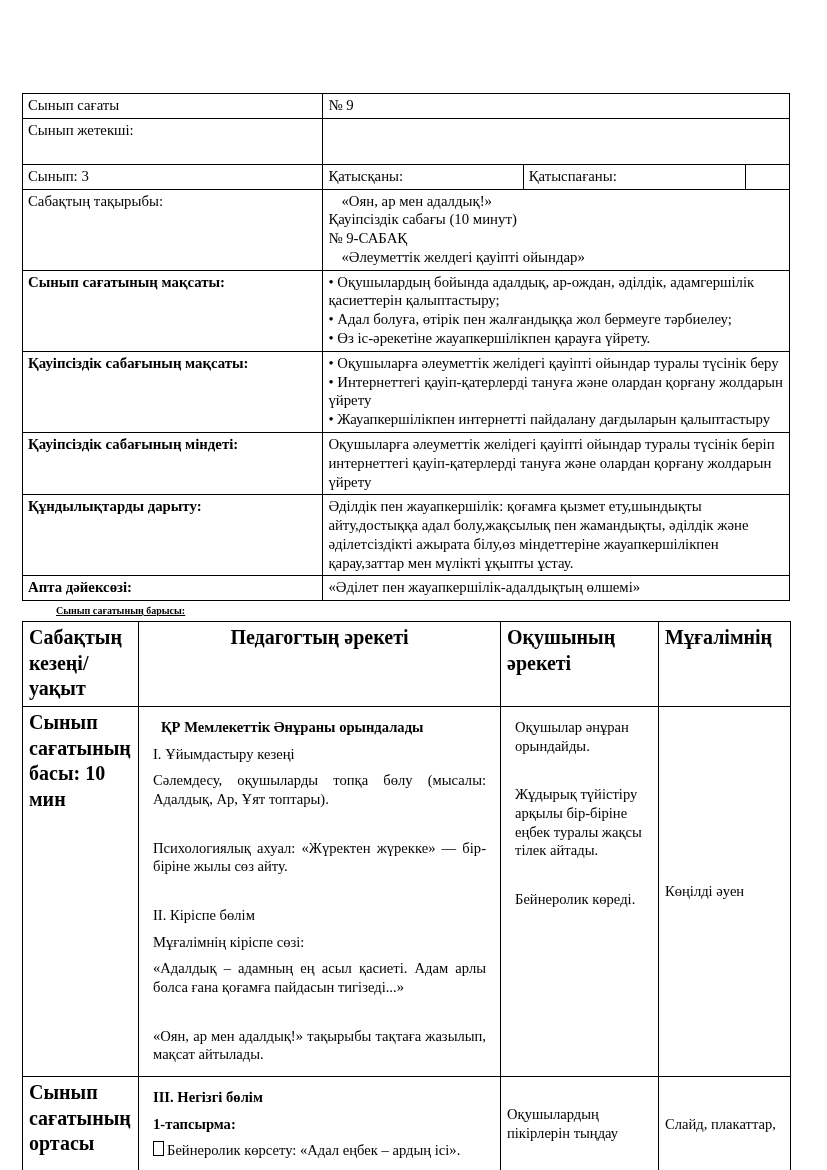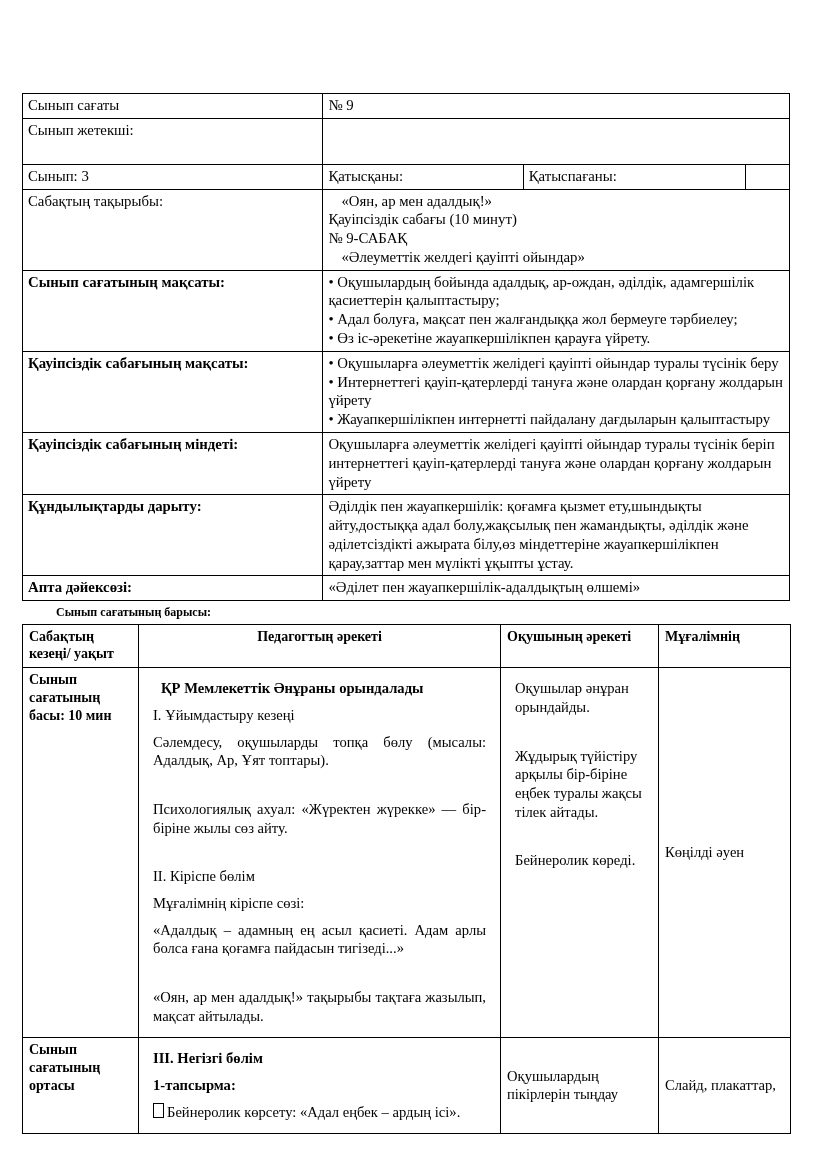--- a/index.html
+++ b/index.html
@@ -53,40 +53,41 @@
   .row-date td { padding-top: 4px; padding-bottom: 4px; }
 
   .topic-cell p,
   .goal-cell p,
   .plain-cell p { margin: 0; }
   .topic-cell .indent { padding-left: 13px; }
 
   
   .caption {
     font-weight: bold;
-    font-size: 12px;
+    font-size: 10px;
     padding: 4px 0 4px 34px;
     line-height: 1.2;
+    text-decoration: underline;
   }
 
   
   .tbl-plan { width: 768px; }
   .tbl-plan td {
     font-size: 14.6px;
     line-height: 1.28;
     padding: 3px 6px 4px 6px;
   }
   .tbl-plan .c-stage { width: 116px; }
   .tbl-plan .c-teach { width: 362px; }
   .tbl-plan .c-pupil { width: 158px; }
   .tbl-plan .c-res   { width: 132px; }
 
   .tbl-plan .hdr {
     font-weight: bold;
-    font-size: 14px;
+    font-size: 20px;
   }
   .hdr-center { text-align: center; }
   .just { text-align: justify; }
   .cell-mid { vertical-align: middle; }
 
   .tbl-plan p { margin: 8px; }
   .blank-line { height: 14px; }
   .lead-sp { padding-left: 8px; }
   .tofu {
     display: inline-block;
@@ -137,21 +138,21 @@
           <p>Қауіпсіздік сабағы (10 минут)</p>
           <p>№ 9-САБАҚ</p>
           <p class="indent">«Әлеуметтік желдегі қауіпті ойындар»</p>
         </td>
       </tr>
 
       <tr>
         <td class="b">Сынып сағатының мақсаты:</td>
         <td colspan="3" class="goal-cell">
           <p>• Оқушылардың бойында адалдық, ар-ождан, әділдік, адамгершілік қасиеттерін қалыптастыру;</p>
-          <p>• Адал болуға, мақсат пен жалғандыққа жол бермеуге тәрбиелеу;</p>
+          <p>• Адал болуға, өтірік пен жалғандыққа жол бермеуге тәрбиелеу;</p>
           <p>• Өз іс-әрекетіне жауапкершілікпен қарауға үйрету.</p>
         </td>
       </tr>
 
       <tr>
         <td class="b">Қауіпсіздік сабағының мақсаты:</td>
         <td colspan="3" class="goal-cell">
           <p>• Оқушыларға әлеуметтік желідегі қауіпті ойындар туралы түсінік беру</p>
           <p>• Интернеттегі қауіп-қатерлерді тануға және олардан қорғану жолдарын үйрету</p>
           <p>• Жауапкершілікпен интернетті пайдалану дағдыларын қалыптастыру</p>

